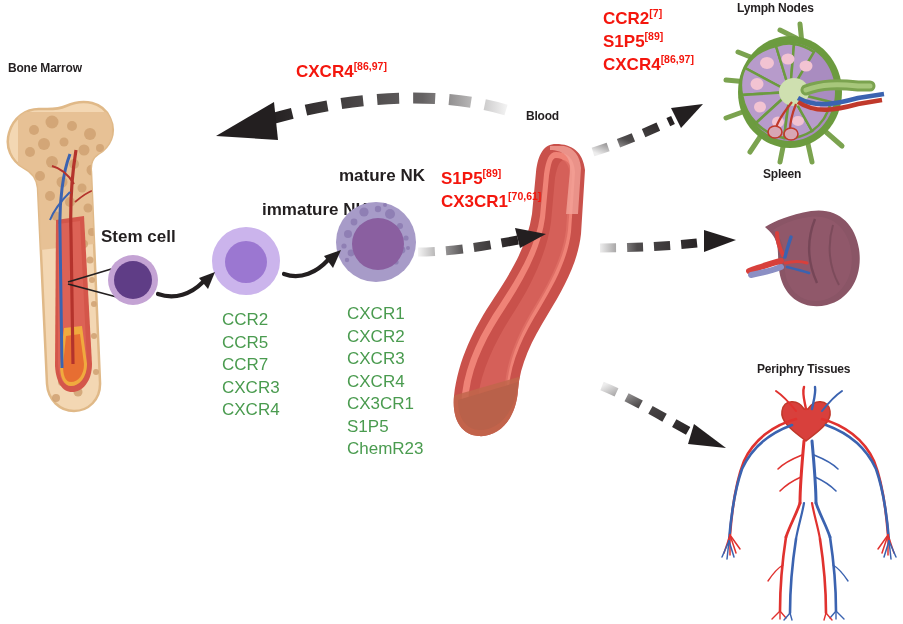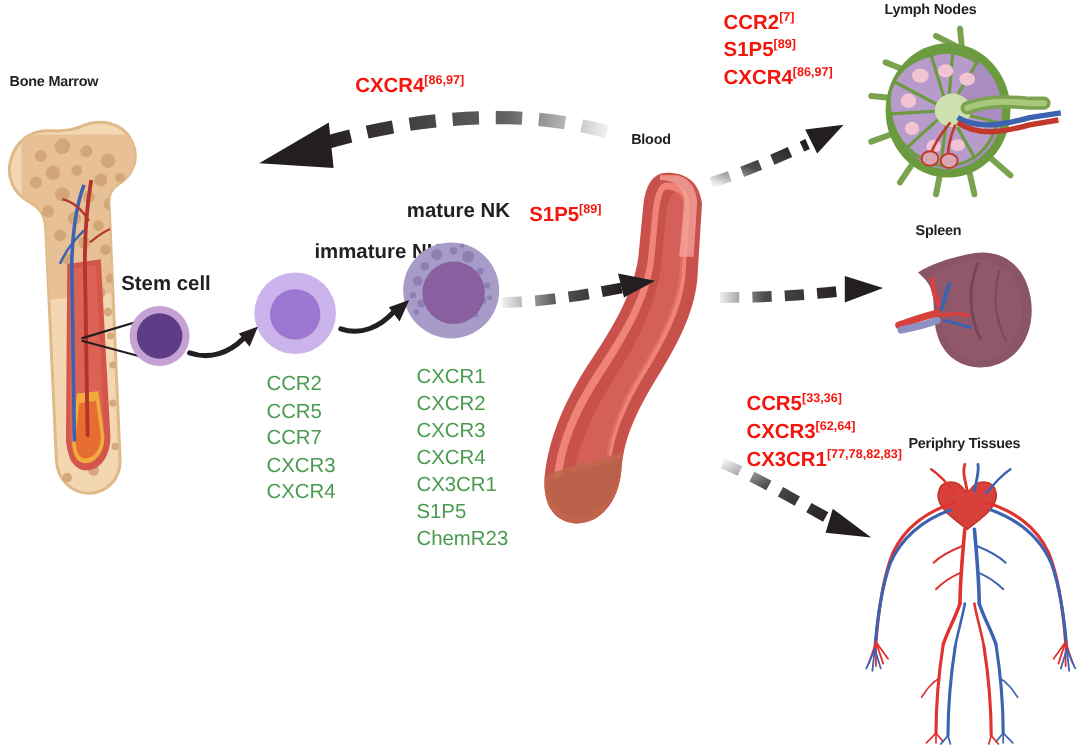--- a/index.html
+++ b/index.html
@@ -244,20 +244,23 @@
 
         <path d="M98,8 L112,8 C122,10 128,18 129,30 L126,76 L114,76 L118,32 C119,18 110,12 98,12 Z" fill="#f3a399" opacity="0.8"></path>
       </g>
     </svg>
   </div>
 
   <div class="abs list-block" style="left:441px;top:167px;">
     <span class="receptor-red">
       <span>S1P5</span><sup>[89]</sup>
     </span>
+    <span class="receptor-red">
+      <span>CX3CR1</span><sup>[70,61]</sup>
+    </span>
   </div>
 
   <div class="abs" style="left:416px;top:222px;">
     <svg width="140" height="44" viewBox="0 0 140 44">
       <defs>
         <linearGradient id="fadeA" x1="0" y1="0" x2="1" y2="0">
           <stop offset="0%" stop-color="#231f20" stop-opacity="0.05"></stop>
           <stop offset="45%" stop-color="#231f20" stop-opacity="0.75"></stop>
           <stop offset="100%" stop-color="#231f20" stop-opacity="1"></stop>
         </linearGradient>
@@ -362,21 +365,21 @@
           <stop offset="0%" stop-color="#231f20" stop-opacity="0.08"></stop>
           <stop offset="40%" stop-color="#231f20" stop-opacity="0.8"></stop>
           <stop offset="100%" stop-color="#231f20" stop-opacity="1"></stop>
         </linearGradient>
       </defs>
       <path d="M4,52 C30,44 58,32 84,20" stroke="url(#fadeC)" stroke-width="9" fill="none" stroke-dasharray="16 11"></path>
       <path d="M114,4 L82,8 L92,28 Z" fill="#231f20"></path>
     </svg>
   </div>
 
-  <div class="abs organ-title" style="left:763px;top:186px;">Spleen</div>
+  <div class="abs organ-title" style="left:763px;top:168px;">Spleen</div>
 
   <div class="abs" style="left:745px;top:205px;">
     <svg width="150" height="105" viewBox="0 0 150 105">
       <path d="M66,6 C92,2 110,18 114,44 C118,70 106,94 82,100 C60,105 42,94 36,74
                C32,60 34,48 32,40 C30,30 24,26 20,22 C30,16 44,10 66,6 Z" fill="#8a5566"></path>
       <path d="M64,12 C86,9 102,22 106,45 C110,68 99,90 79,95 C60,99 46,89 41,72
                C38,60 40,49 38,41 C36,33 31,28 28,25 C38,19 48,14 64,12 Z" fill="#935a6c" opacity="0.7"></path>
 
       <path d="M70,14 C62,34 62,56 72,78" stroke="#6f4252" stroke-width="2.4" fill="none" opacity="0.8"></path>
       <path d="M88,20 C82,40 84,62 94,80" stroke="#6f4252" stroke-width="2" fill="none" opacity="0.6"></path>
@@ -483,31 +486,20 @@
             <path d="M118,226 L112,233"></path>
         </g>
         <g stroke="#e0322f" stroke-width="1.4">
           <path d="M108,228 L114,235"></path>
             <path d="M108,228 L106,235"></path>
         </g>
       </g>
     </svg>
   </div>
 
-  <div class="abs list-block" style="left:622px;top:325px;">
-    <span class="receptor-red">
-      <span>CCR5</span><sup>[33,36]</sup>
-    </span>
-    <span class="receptor-red">
-      <span>CXCR3</span><sup>[62,64]</sup>
-    </span>
-    <span class="receptor-red">
-      <span>CX3CR1</span><sup>[77,78,82,83]</sup>
-    </span>
-  </div>
 
   <div class="abs" style="left:598px;top:378px;">
     <svg width="160" height="80" viewBox="0 0 160 80">
       <defs>
         <linearGradient id="fadeE" x1="0" y1="0" x2="1" y2="1">
           <stop offset="0%" stop-color="#231f20" stop-opacity="0.08"></stop>
           <stop offset="40%" stop-color="#231f20" stop-opacity="0.8"></stop>
           <stop offset="100%" stop-color="#231f20" stop-opacity="1"></stop>
         </linearGradient>
       </defs>

